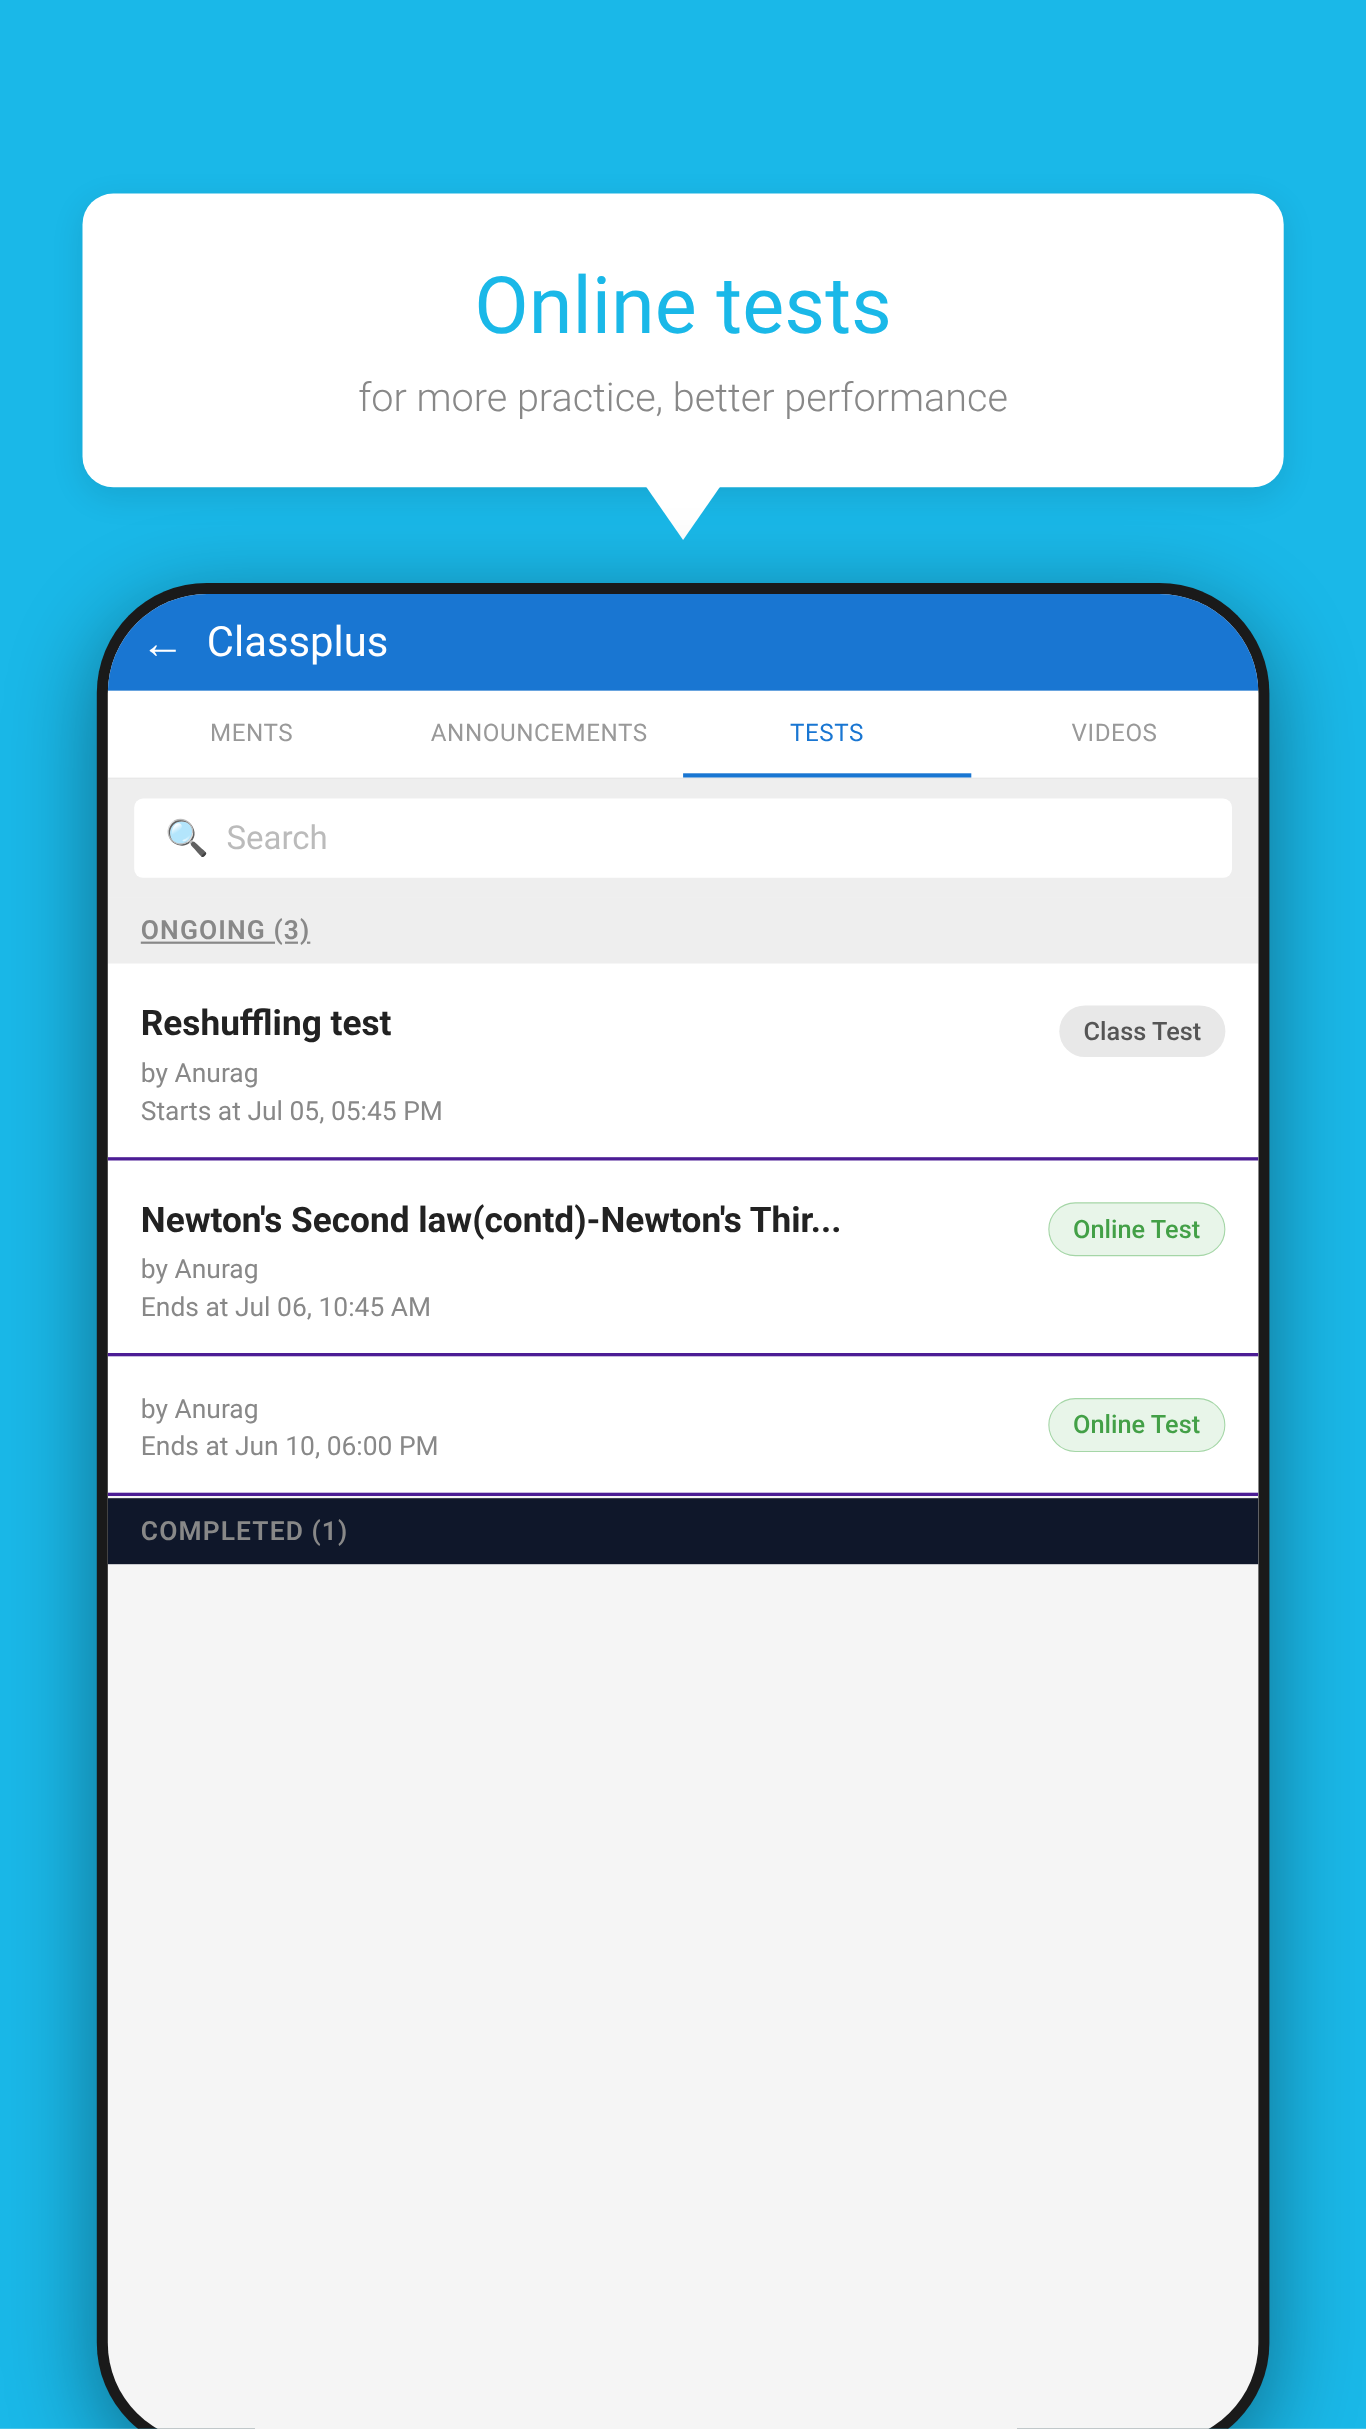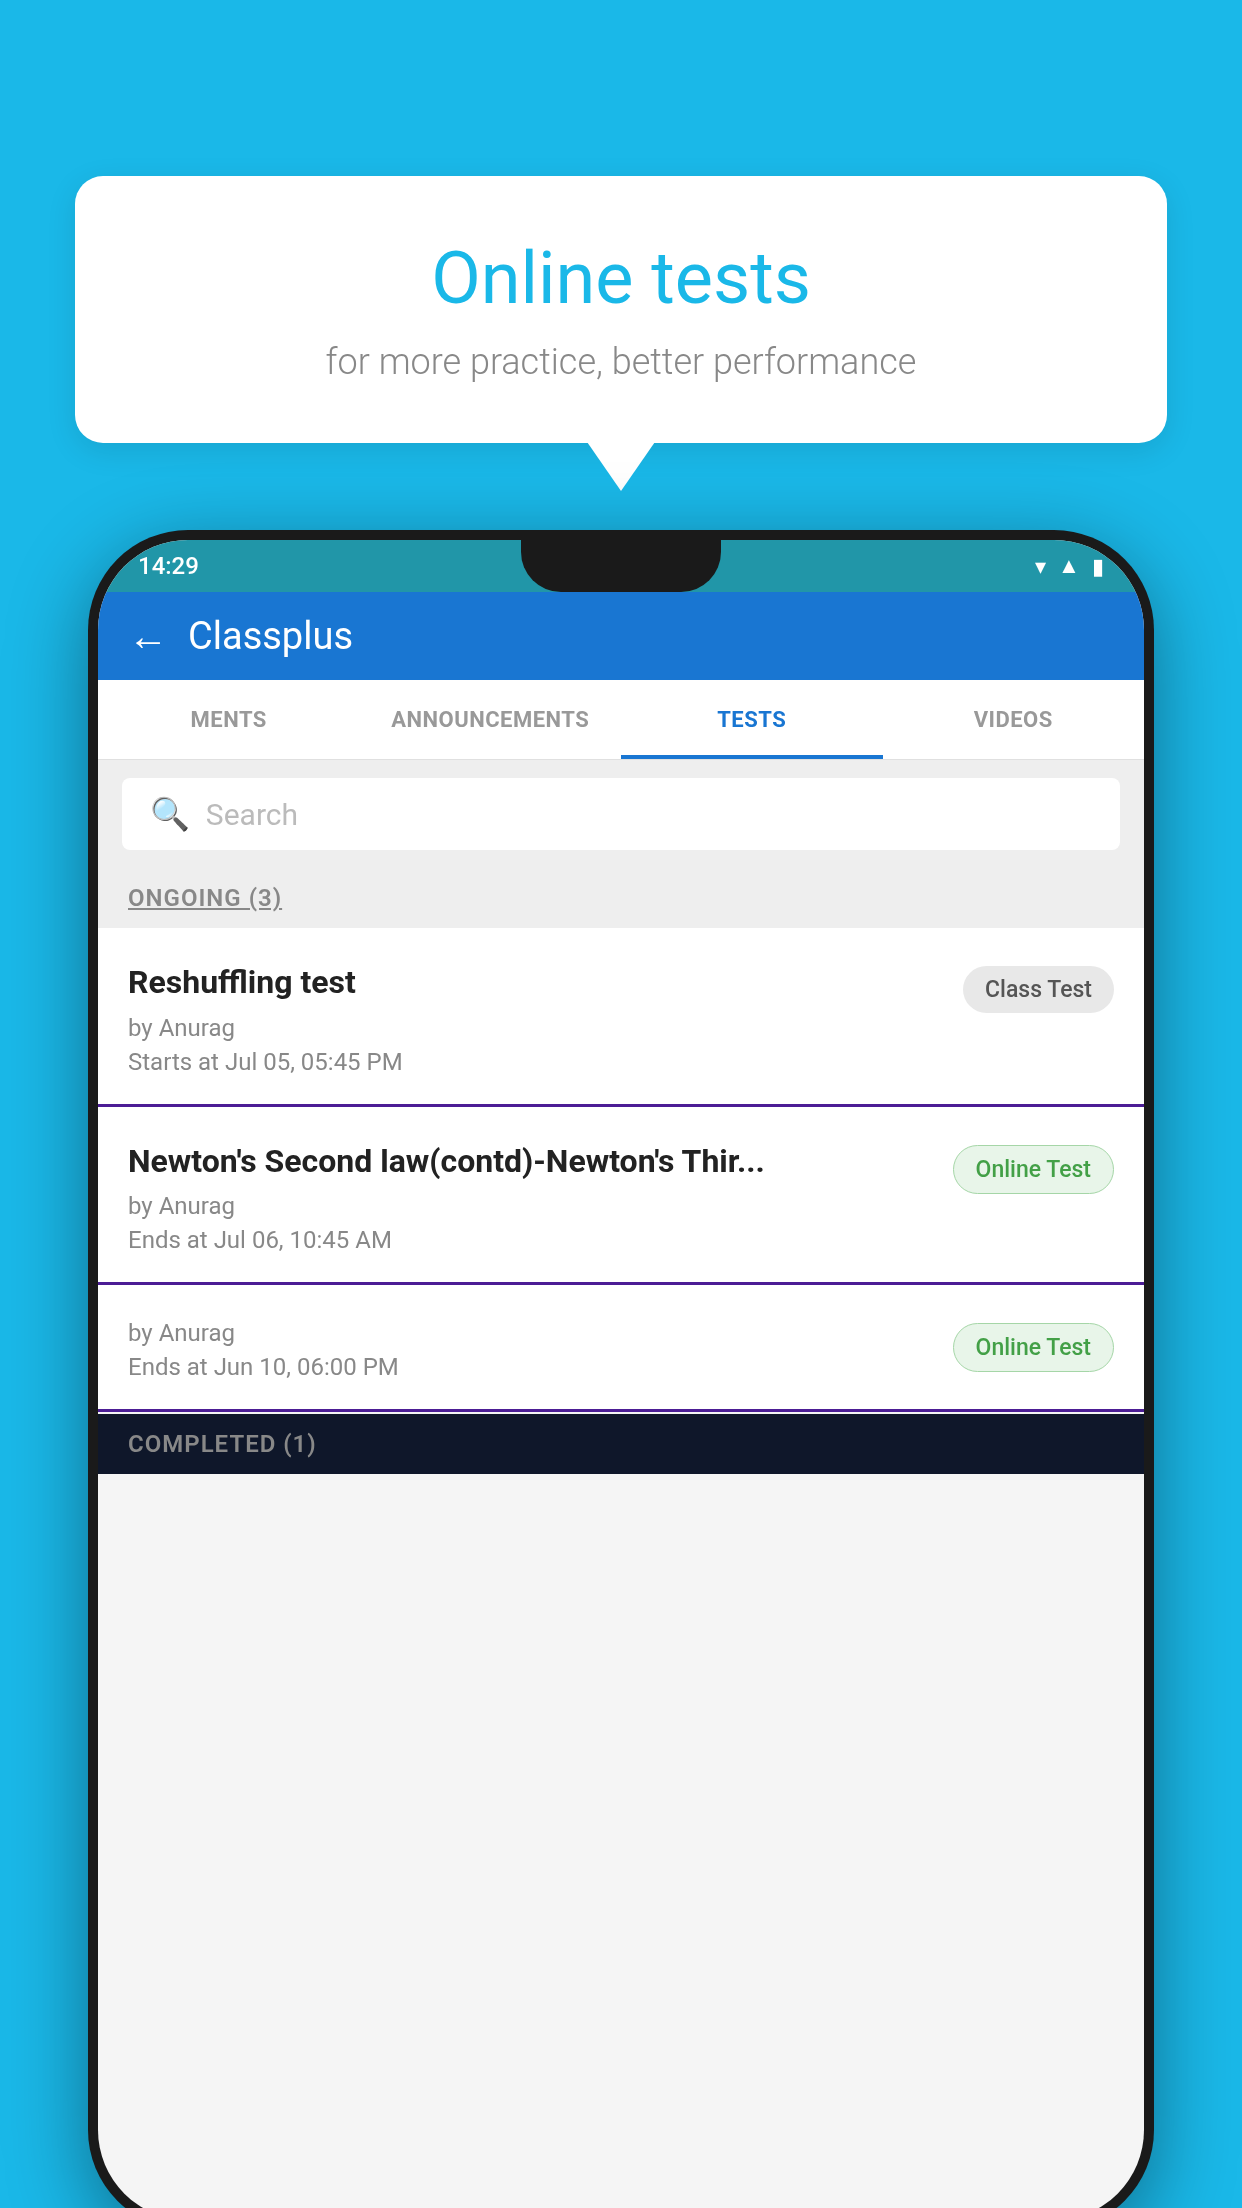--- a/index.html
+++ b/index.html
@@ -142,21 +142,21 @@
       border-bottom: 1px solid #e0e0e0;
       overflow: hidden;
     }
     .tab-item {
       flex: 1;
       display: flex;
       align-items: center;
       justify-content: center;
       font-size: 22px;
       color: #999;
-      font-weight: 700;
+      font-weight: 400;
       letter-spacing: 0.5px;
       cursor: pointer;
       position: relative;
     }
     .tab-item.active {
       color: #1976d2;
     }
     .tab-item.active::after {
       content: '';
       position: absolute;
@@ -272,29 +272,20 @@
 <div class="speech-bubble-container">
   <div class="speech-bubble">
     <div class="bubble-title">Online tests</div>
     <div class="bubble-subtitle">for more practice, better performance</div>
   </div>
 </div>
 
 <div class="phone-frame">
   <div class="phone-screen">
 
-    <div class="status-bar">
-      <div class="notch"></div>
-      <span class="status-time">14:29</span>
-      <div class="status-icons">
-        <span class="status-icon">▾</span>
-        <span class="status-icon">▲</span>
-        <span class="status-icon">▮</span>
-      </div>
-    </div>
 
     <div class="app-bar">
       <span class="back-arrow">←</span>
       <span class="app-title">Classplus</span>
     </div>
 
     <div class="tab-bar">
       <div class="tab-item">
         <span>MENTS</span>
       </div>

